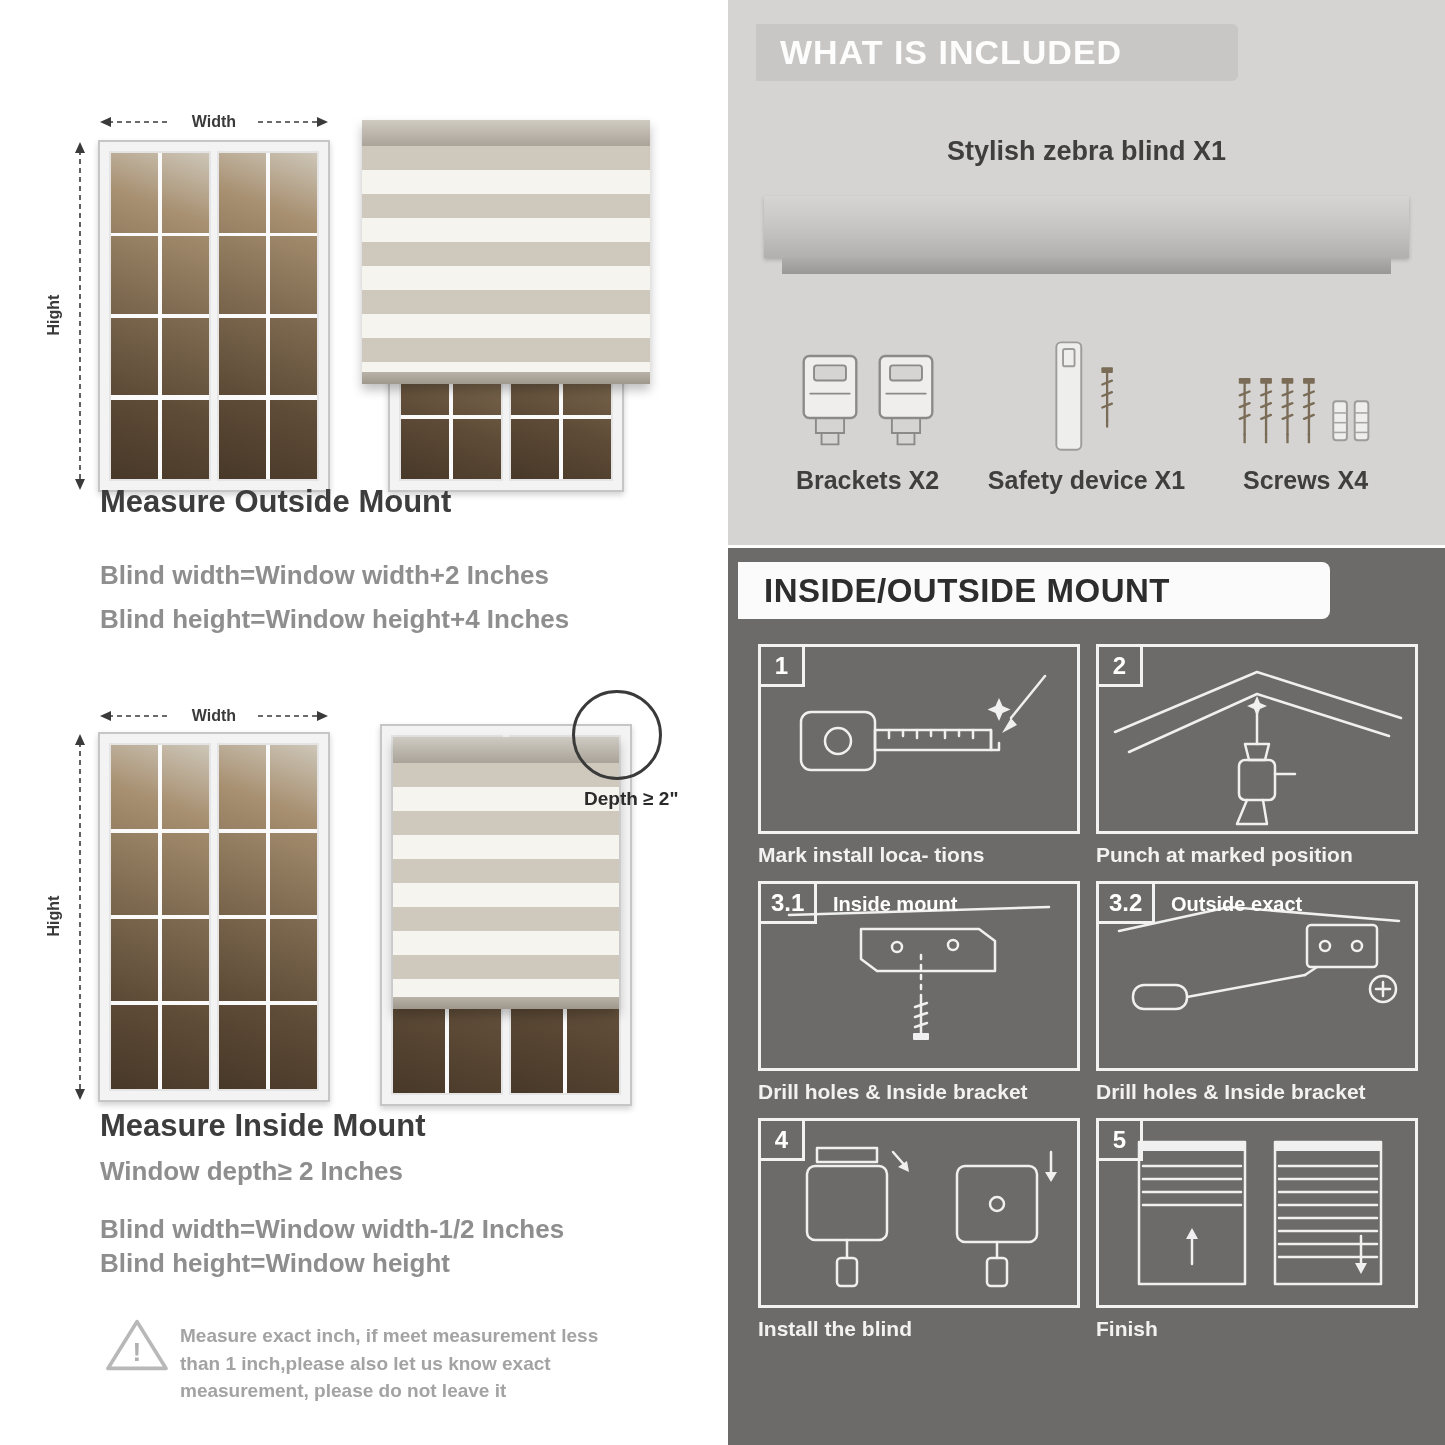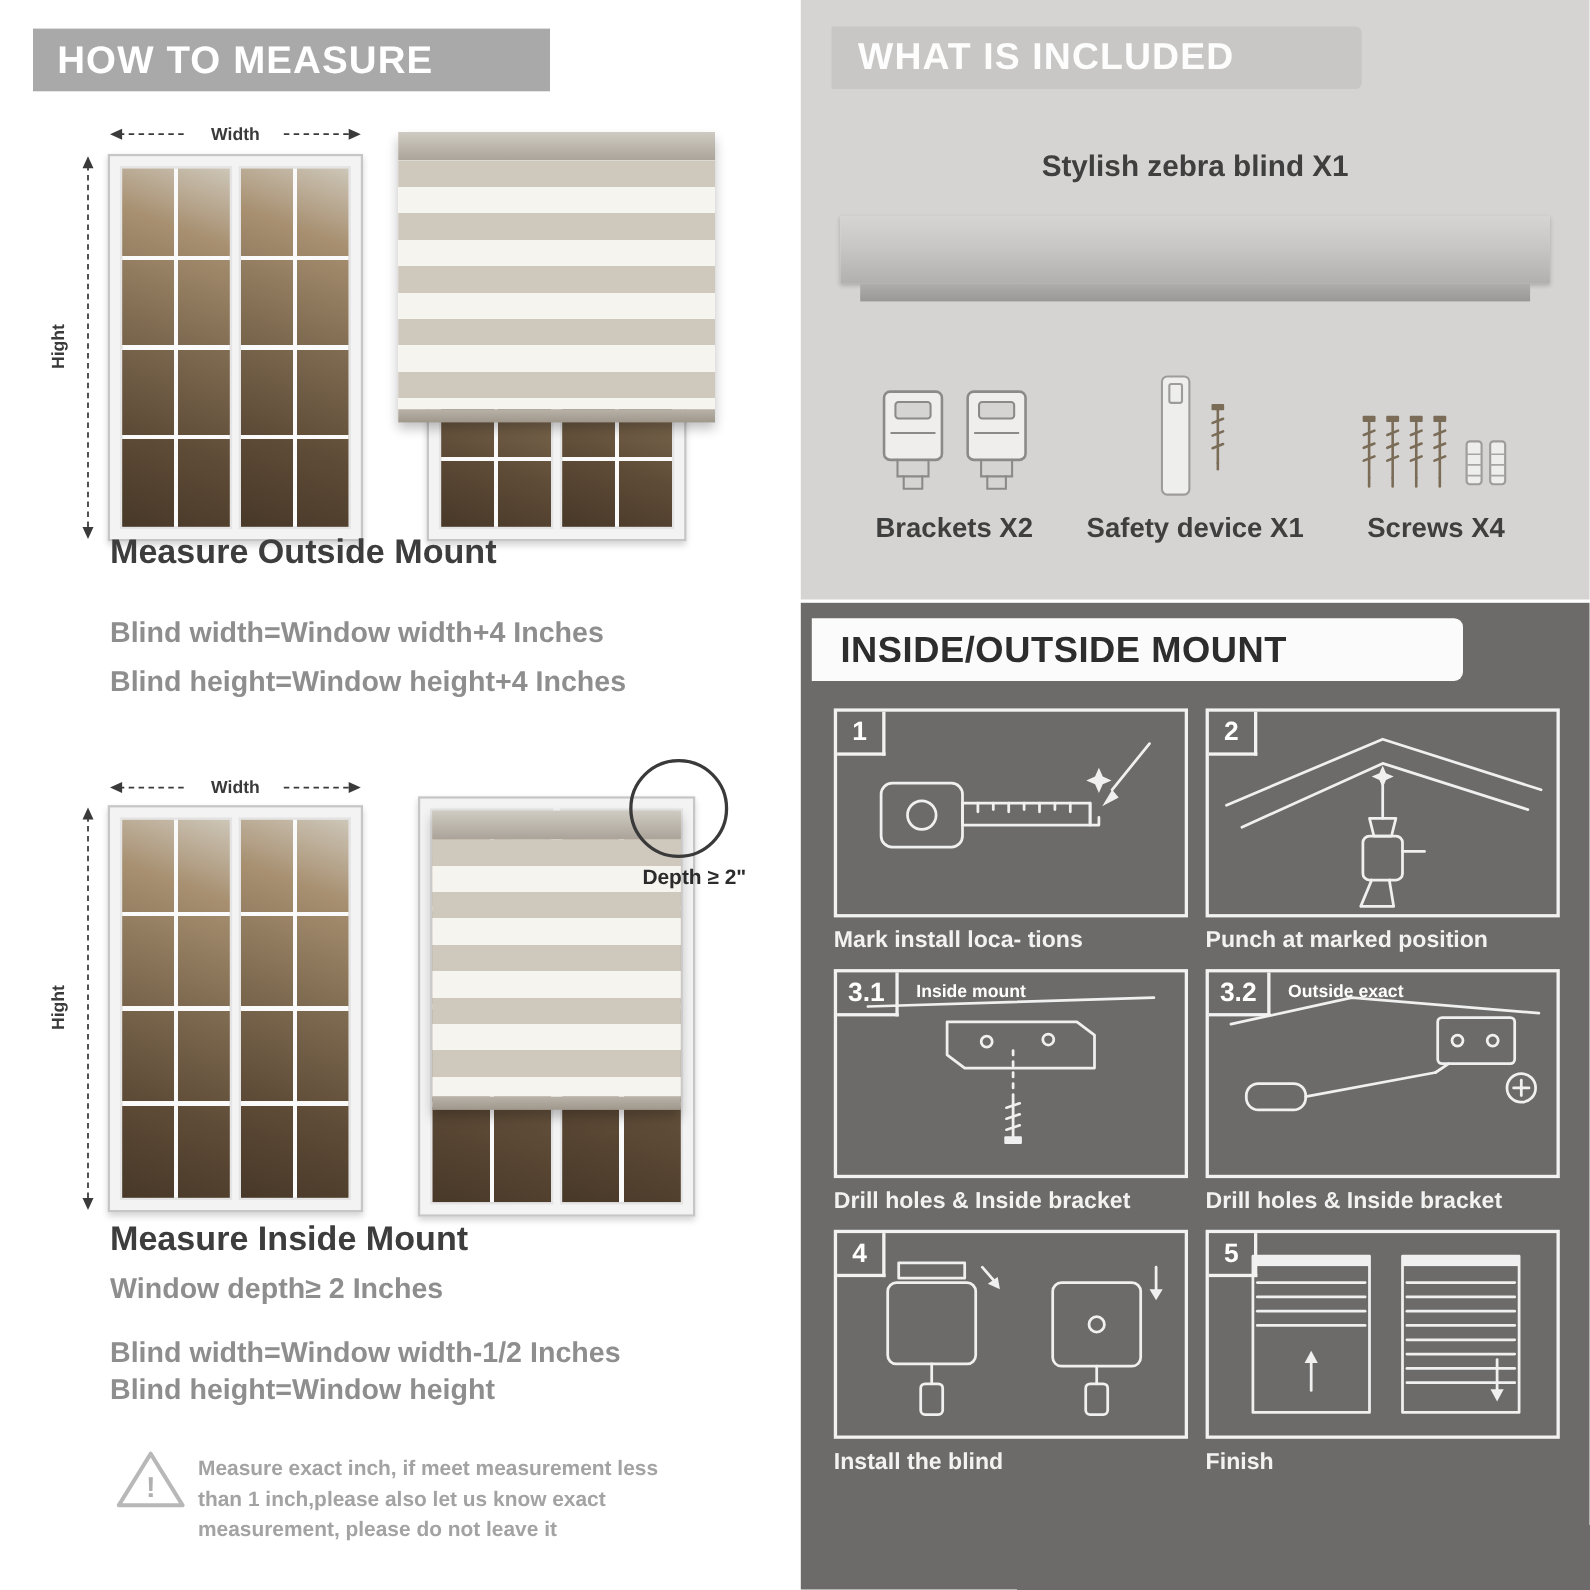--- a/index.html
+++ b/index.html
@@ -95,42 +95,41 @@
   .mount-header { position:absolute; left:10px; top:14px; width:592px; height:57px; background:#fbfbfb;
     color:#2d2d2d; font-size:33px; font-weight:bold; line-height:57px; padding-left:26px; letter-spacing:.5px;
     border-radius:0 8px 8px 0; }
   .steps-grid { position:absolute; left:30px; top:96px; width:660px; display:grid;
     grid-template-columns:322px 322px; column-gap:16px; row-gap:14px; }
   .step { width:322px; }
   .step-box { position:relative; height:190px; border:3px solid #f2f2f2; }
   .step-num { position:absolute; top:0; left:0; min-width:44px; height:40px; padding:0 10px;
     display:flex; align-items:center; justify-content:center; color:#fff; font-weight:bold; font-size:24px;
     border-right:3px solid #f2f2f2; border-bottom:3px solid #f2f2f2; }
-  .step-title { position:absolute; top:9px; left:72px; color:#fff; font-weight:bold; font-size:16px; }
+  .step-title { position:absolute; top:9px; left:72px; color:#fff; font-weight:bold; font-size:20px; }
   .step-caption { margin-top:9px; font-size:21px; font-weight:bold; color:#f2f2f2; }
   .art { position:absolute; inset:0; width:100%; height:100%; }
   .art .ln { stroke:#f0f0f0; stroke-width:2.5; fill:none; stroke-linecap:round; stroke-linejoin:round; }
   .art .fl { fill:#f0f0f0; stroke:none; }
   .art .dsh { stroke:#f0f0f0; stroke-width:2.5; fill:none; stroke-dasharray:4 6; stroke-linecap:round; }
 
   
   .dim-line { stroke:#3a3a3a; stroke-width:1.6; stroke-dasharray:5 4; }
   .dim-head { fill:#3a3a3a; }
   .dim-text { font-size:16px; font-weight:bold; fill:#3a3a3a; }
   .warn-tri { fill:none; stroke:#b8b8b8; stroke-width:4; stroke-linejoin:round; }
   .warn-bang { font-size:28px; font-weight:bold; fill:#b0b0b0; }
 </style>
 </head>
 <body>
 
 <div class="page">
 
   <section class="left-col">
 
-    <div class="left-header">HOW TO MEASURE</div>
 
     <div class="h-arrow h-arrow-a">
       <svg viewBox="0 0 232 26">
         <line class="dim-line" x1="10" y1="16" x2="72" y2="16"></line>
         <line class="dim-line" x1="160" y1="16" x2="222" y2="16"></line>
         <polygon class="dim-head" points="2,16 13,11 13,21"></polygon>
         <polygon class="dim-head" points="230,16 219,11 219,21"></polygon>
         <text class="dim-text" x="116" y="21" text-anchor="middle">Width</text>
       </svg>
     </div>
@@ -153,21 +152,21 @@
         <div class="sash"></div>
       </div>
       <div class="blind">
         <div class="rail-top"></div>
         <div class="stripes"></div>
         <div class="rail-bottom"></div>
       </div>
     </div>
 
     <h2 class="measure-title t1">Measure Outside Mount</h2>
-    <p class="measure-line l1a">Blind width=Window width+4 Inches</p>
+    <p class="measure-line l1a">Blind width=Window width+2 Inches</p>
     <p class="measure-line l1b">Blind height=Window height+4 Inches</p>
 
     <div class="h-arrow h-arrow-b">
       <svg viewBox="0 0 232 26">
         <line class="dim-line" x1="10" y1="16" x2="72" y2="16"></line>
         <line class="dim-line" x1="160" y1="16" x2="222" y2="16"></line>
         <polygon class="dim-head" points="2,16 13,11 13,21"></polygon>
         <polygon class="dim-head" points="230,16 219,11 219,21"></polygon>
         <text class="dim-text" x="116" y="21" text-anchor="middle">Width</text>
       </svg>

